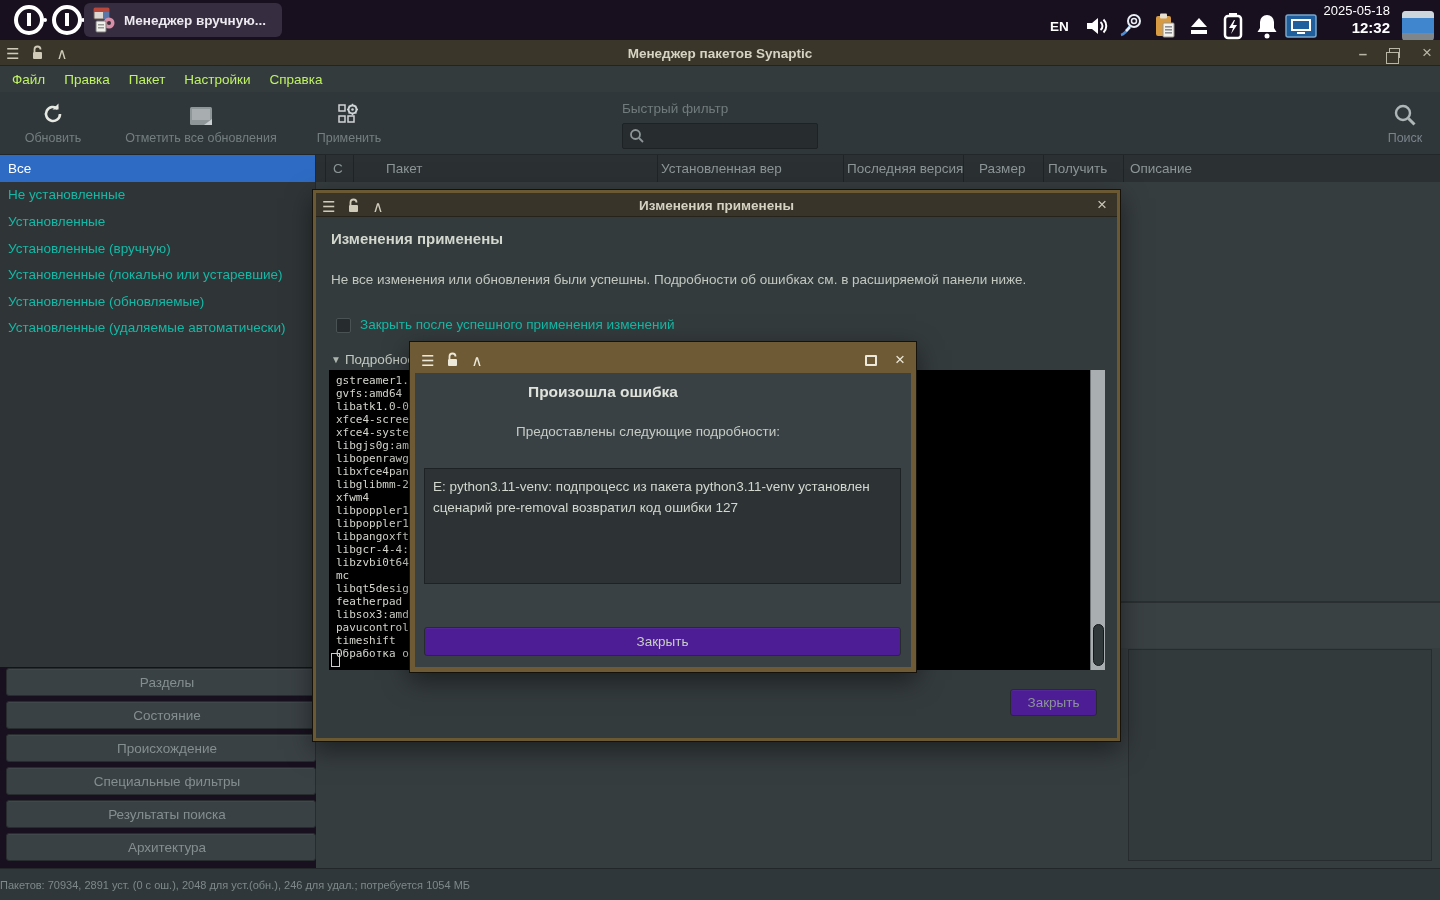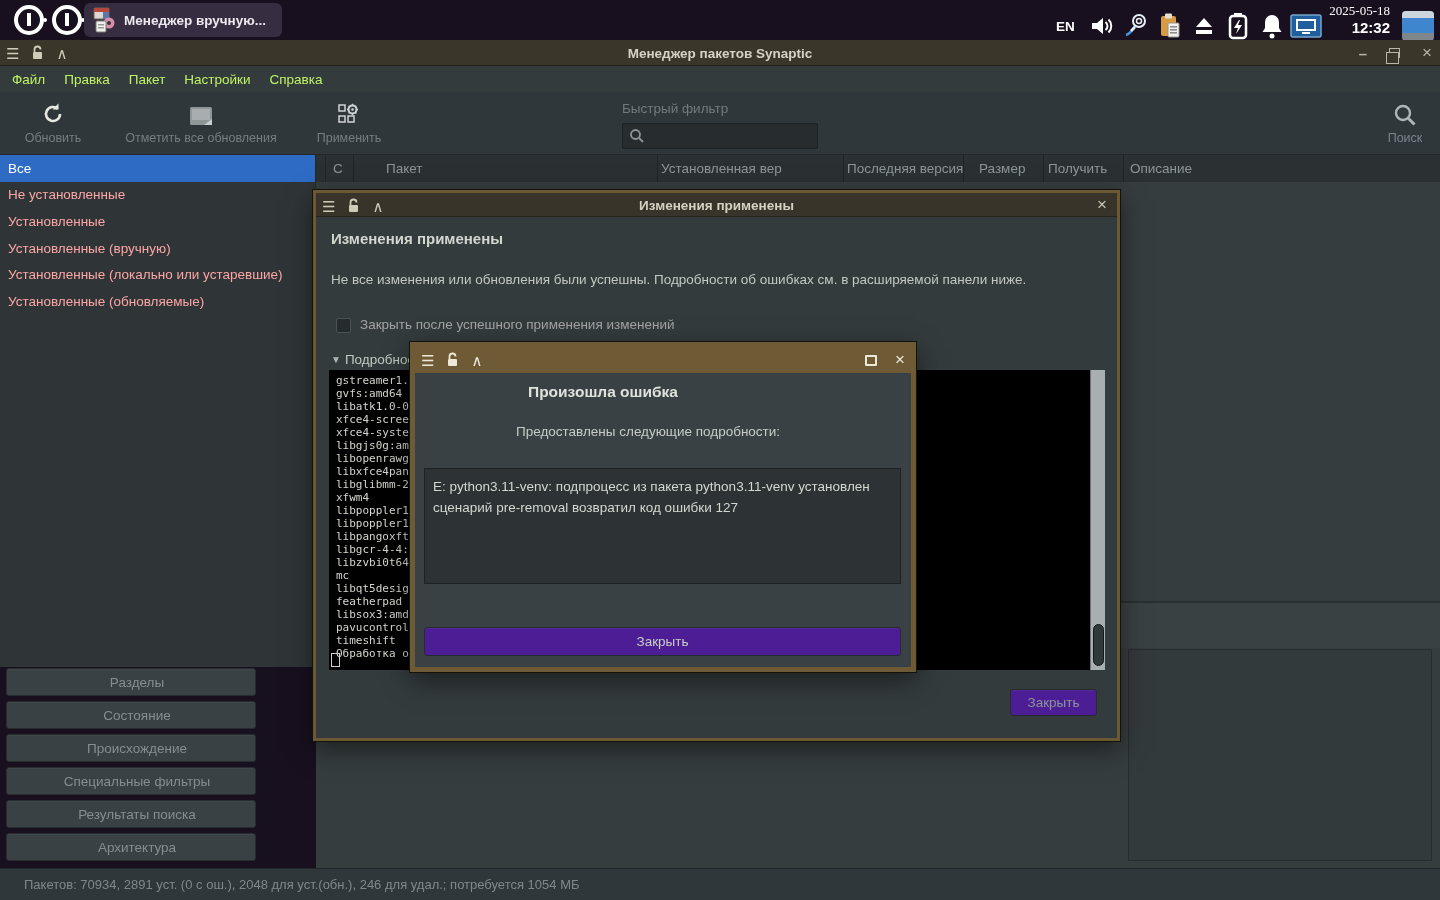--- a/index.html
+++ b/index.html
@@ -11,21 +11,21 @@
   .app-circle { position:absolute; top:5px; width:30px; height:30px; border:4px solid #fff; border-radius:50%; }
   .app-circle:after { content:""; position:absolute; left:9px; top:4px; width:4px; height:13px; background:#fff; }
   .app-circle:before { content:""; position:absolute; right:-7px; top:9px; width:4px; height:4px; background:#fff; border-radius:50%; }
   .task-btn { position:absolute; left:84px; top:3px; height:34px; width:198px; background:#362d40; border-radius:6px;
     display:flex; align-items:center; gap:9px; padding-left:7px; }
   .task-btn .label { color:#ece9ef; font-size:13.5px; font-weight:bold; }
   .tray { position:absolute; top:0; height:40px; display:flex; align-items:center; color:#fff; }
   .tray-icon { display:flex; align-items:center; justify-content:center; width:34px; height:40px;margin-top:12px; }
   .kbd-layout { font-size:13.5px; font-weight:bold; color:#fff; }
   .clock { text-align:right; line-height:1.15; margin:0 6px; }
-  .clock .date { font-size:13px;font-family:Liberation Serif, serif; }
+  .clock .date { font-size:13px; }
   .clock .time { font-size:15px; font-weight:bold; }
   .pager { width:32px; height:30px; border-radius:4px; overflow:hidden; background:#7f868c; }
   .pager .p1 { height:7px; background:#cdd6dc; }
   .pager .p2 { height:15px; background:#3f86cf; }
 
   
   .win-titlebar { position:absolute; left:0; top:40px; width:1440px; height:26px; background:#3a372a; border-bottom:1px solid #26241a;
     color:#d6d3c4; }
   .tb-icons { position:absolute; left:6px; top:0; height:26px; display:flex; align-items:center; gap:12px; color:#cfcbb8; }
   .tb-glyph { font-size:15px; line-height:1; }
@@ -43,51 +43,51 @@
   .toolbar { position:absolute; left:0; top:92px; width:1440px; height:63px; background:#30373a; border-bottom:1px solid #222829; }
   .tool-btn { position:absolute; top:4px; text-align:center; color:#747e80; font-size:12.5px; }
   .tool-btn .ticon { height:30px; display:flex; align-items:flex-end; justify-content:center; margin-bottom:5px; }
   .qf-label { position:absolute; left:622px; top:9px; font-size:13.5px; color:#717b7d; }
   .qf-input { position:absolute; left:622px; top:31px; width:196px; height:26px; background:#272d2f; border:1px solid #1d2325;
     border-radius:2px; display:flex; align-items:center; padding-left:6px; }
   .search-btn { position:absolute; right:4px; top:2px; width:62px; text-align:center; color:#79838a; font-size:12.5px; }
   .search-btn .ticon { height:34px; display:flex; align-items:flex-end; justify-content:center; margin-bottom:3px; }
 
   .sidebar { position:absolute; left:0; top:155px; width:316px; height:512px; background:#2f3537; border-right:1px solid #242a2c; }
-  .side-item { height:26.6px; display:flex; align-items:center; padding-left:8px; font-size:13.5px; color:#fca5a5; white-space:nowrap; overflow:hidden; }
+  .side-item { height:26.6px; display:flex; align-items:center; padding-left:8px; font-size:13.5px; color:#14b8a6; white-space:nowrap; overflow:hidden; }
   .side-item.selected { background:#2e6bc4; color:#fff; }
 
   .table-header { position:absolute; left:316px; top:155px; width:1124px; height:27px; background:#2b3133; display:flex;
     color:#8d9597; font-size:13.5px; }
   .th { border-right:1px solid #1f2527; display:flex; align-items:center; overflow:hidden; white-space:nowrap; }
 
   .content-bg { position:absolute; left:316px; top:182px; width:1124px; height:686px; background:#363d3f; }
   .desc-divider { position:absolute; left:1121px; top:601px; width:319px; height:2px; background:#2a2f31; }
   .desc-band { position:absolute; left:1121px; top:603px; width:319px; height:45px; background:#3a4143; }
   .desc-box { position:absolute; left:1128px; top:649px; width:304px; height:212px; background:#333a3c; border:1px solid #272c2e; }
 
-  .cat-btn { position:absolute; left:6px; width:250px; height:28px; background:#3a4145; border:1px solid #272d2f; border-radius:3px;
+  .cat-btn { position:absolute; left:6px; width:310px; height:28px; background:#3a4145; border:1px solid #272d2f; border-radius:3px;
     color:#848e90; font-size:13.5px; display:flex; align-items:center; justify-content:center;
     box-shadow:inset 0 1px 0 rgba(255,255,255,0.04);padding-left:12px; }
 
   .statusbar { position:absolute; left:0; top:868px; width:1440px; height:32px; background:#30373a; border-top:1px solid #222829;
-    display:flex; align-items:center; padding-left:24px; color:#7e888a; font-size:13px; }
+    display:flex; align-items:center; padding-left:0; color:#7e888a; font-size:11px; }
 
   
   .dlg { position:absolute; box-shadow:0 0 0 1px #15120c, 0 8px 24px rgba(0,0,0,0.5); }
   .changes-dlg { left:313px; top:190px; width:807px; height:551px; background:#343b3d; border:3px solid #6b5933; }
   .dlg-titlebar { position:absolute; left:0; top:0; right:0; height:24px; background:#38342a; border-bottom:1px solid #26241a; color:#cfcbb8; }
   .dlg-title { position:absolute; left:0; right:0; top:0; height:24px; display:flex; align-items:center; justify-content:center;
     font-size:13.5px; font-weight:bold; color:#d6d2c2; }
   .dlg-close { position:absolute; right:10px; top:0; height:24px; display:flex; align-items:center; font-size:17px; color:#c9c5b4; }
 
   .changes-heading { position:absolute; left:15px; top:37px; font-size:15px; font-weight:bold; color:#d3d8cf; }
   .changes-msg { position:absolute; left:15px; top:79px; font-size:13.5px; color:#c2c8c0; }
   .checkbox { position:absolute; left:20px; top:125px; width:15px; height:15px; background:#262c2e; border:1px solid #4a5254; border-radius:2px; }
-  .checkbox-label { position:absolute; left:44px; top:124px; font-size:13.5px; color:#a3a3a3; }
+  .checkbox-label { position:absolute; left:44px; top:124px; font-size:13.5px; color:#14b8a6; }
   .expander { position:absolute; left:15px; top:159px; font-size:13.5px; color:#c2c8c0; display:flex; align-items:center; gap:4px; }
   .expander .tri { font-size:10px; color:#aeb4ae; }
 
   .terminal { position:absolute; left:13px; top:177px; width:776px; height:300px; background:#000; }
   .term-text { position:absolute; left:7px; top:4px; font-family:"DejaVu Sans Mono", monospace; font-size:11px; line-height:13px;
     color:#d6d6ce; white-space:pre; }
   .term-cursor { position:absolute; left:2px; top:283px; width:9px; height:14px; border:1px solid #cfcfcf; }
   .term-scroll { position:absolute; right:0; top:0; width:15px; height:300px; background:#a9aeb1; border-left:1px solid #6f7477; }
   .term-thumb { position:absolute; left:2px; width:11px; height:42px; top:254px; background:#31383a; border:1px solid #14191b; border-radius:6px; }
 
@@ -296,20 +296,21 @@
     <span class="th" style="flex:1; padding-left:6px; border-right:none">Описание</span>
   </div>
 
   <div class="sidebar">
     <div class="side-item selected">Все</div>
     <div class="side-item">Не установленные</div>
     <div class="side-item">Установленные</div>
     <div class="side-item">Установленные (вручную)</div>
     <div class="side-item">Установленные (локально или устаревшие)</div>
     <div class="side-item">Установленные (обновляемые)</div>
+    <div class="side-item">Установленные (удаляемые автоматически)</div>
   </div>
 
   <div class="cat-btn" style="top:668px">Разделы</div>
   <div class="cat-btn" style="top:701px">Состояние</div>
   <div class="cat-btn" style="top:734px">Происхождение</div>
   <div class="cat-btn" style="top:767px">Специальные фильтры</div>
   <div class="cat-btn" style="top:800px">Результаты поиска</div>
   <div class="cat-btn" style="top:833px">Архитектура</div>
 
   <div class="statusbar">

